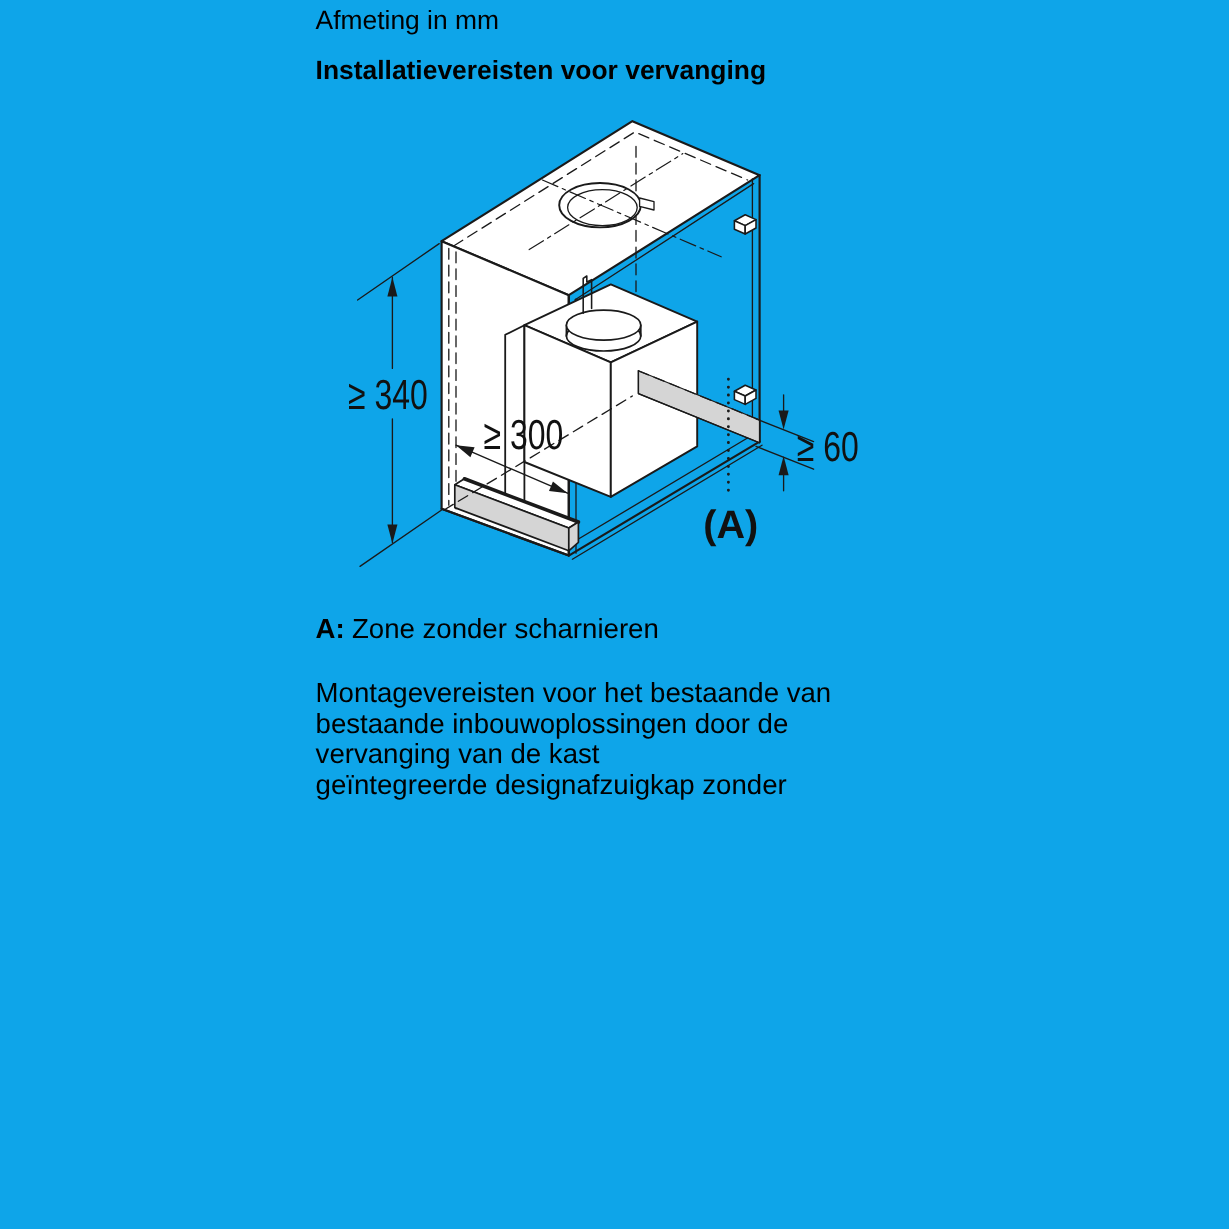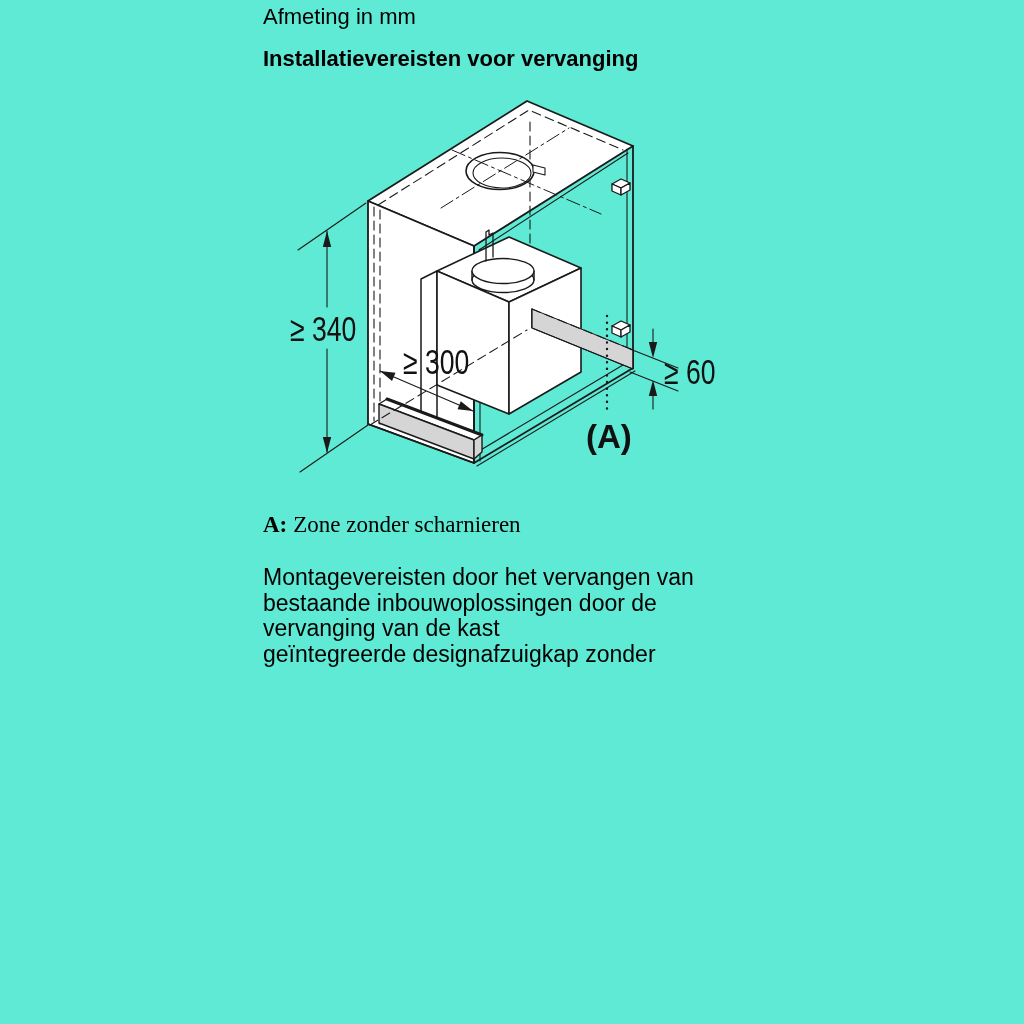--- a/index.html
+++ b/index.html
@@ -1,21 +1,21 @@
 <!DOCTYPE html>
 <html><head>
 <meta charset="utf-8">
 <style>
   html,body{margin:0;padding:0;background:#fff;}
-  #page{position:relative;width:1024px;height:1024px;background:#5eead4;overflow:hidden;
+  #page{position:relative;width:1024px;height:1024px;background:#0ea5e9;overflow:hidden;
         font-family:"Liberation Sans","DejaVu Sans",sans-serif;color:#000;}
   .hdr-note{position:absolute;left:263px;top:4px;font-size:22px;line-height:26px;font-weight:400;}
   .hdr-title{position:absolute;left:263px;top:29px;font-size:22px;line-height:27px;font-weight:700;margin-top:16px;}
   #diagram-svg{position:absolute;left:0;top:0;}
-  .legend{position:absolute;left:263px;top:511px;font-size:23px;line-height:27px;font-family:Liberation Serif, serif;}
+  .legend{position:absolute;left:263px;top:511px;font-size:23px;line-height:27px;}
   .legend .term{font-weight:700;}
   .legend .def{margin-left:6px;}
   .descr{position:absolute;left:263px;top:565px;font-size:23px;line-height:25.5px;font-weight:400;}
   .dim-label{font-size:35px;fill:#111;}
   .zone-label{font-size:33px;font-weight:700;fill:#111;}
 </style>
 </head>
 <body>
 
 <div id="page">
@@ -140,19 +140,19 @@
       <path d="M607,316 L607,413" stroke-width="2.4" stroke-dasharray="0.1 6.5" stroke-linecap="round"></path>
       <text class="zone-label" x="586" y="448" stroke="none" fill="#111">(A)</text>
     </g>
   </svg>
 
   <div class="legend">
     <span class="term">A:</span><span class="def">Zone zonder scharnieren</span>
   </div>
 
   <div class="descr">
-    <div>Montagevereisten door het vervangen van</div>
+    <div>Montagevereisten voor het bestaande van</div>
     <div>bestaande inbouwoplossingen door de</div>
     <div>vervanging van de kast</div>
     <div>geïntegreerde designafzuigkap zonder</div>
   </div>
 
 </div>
 
 </body></html>

